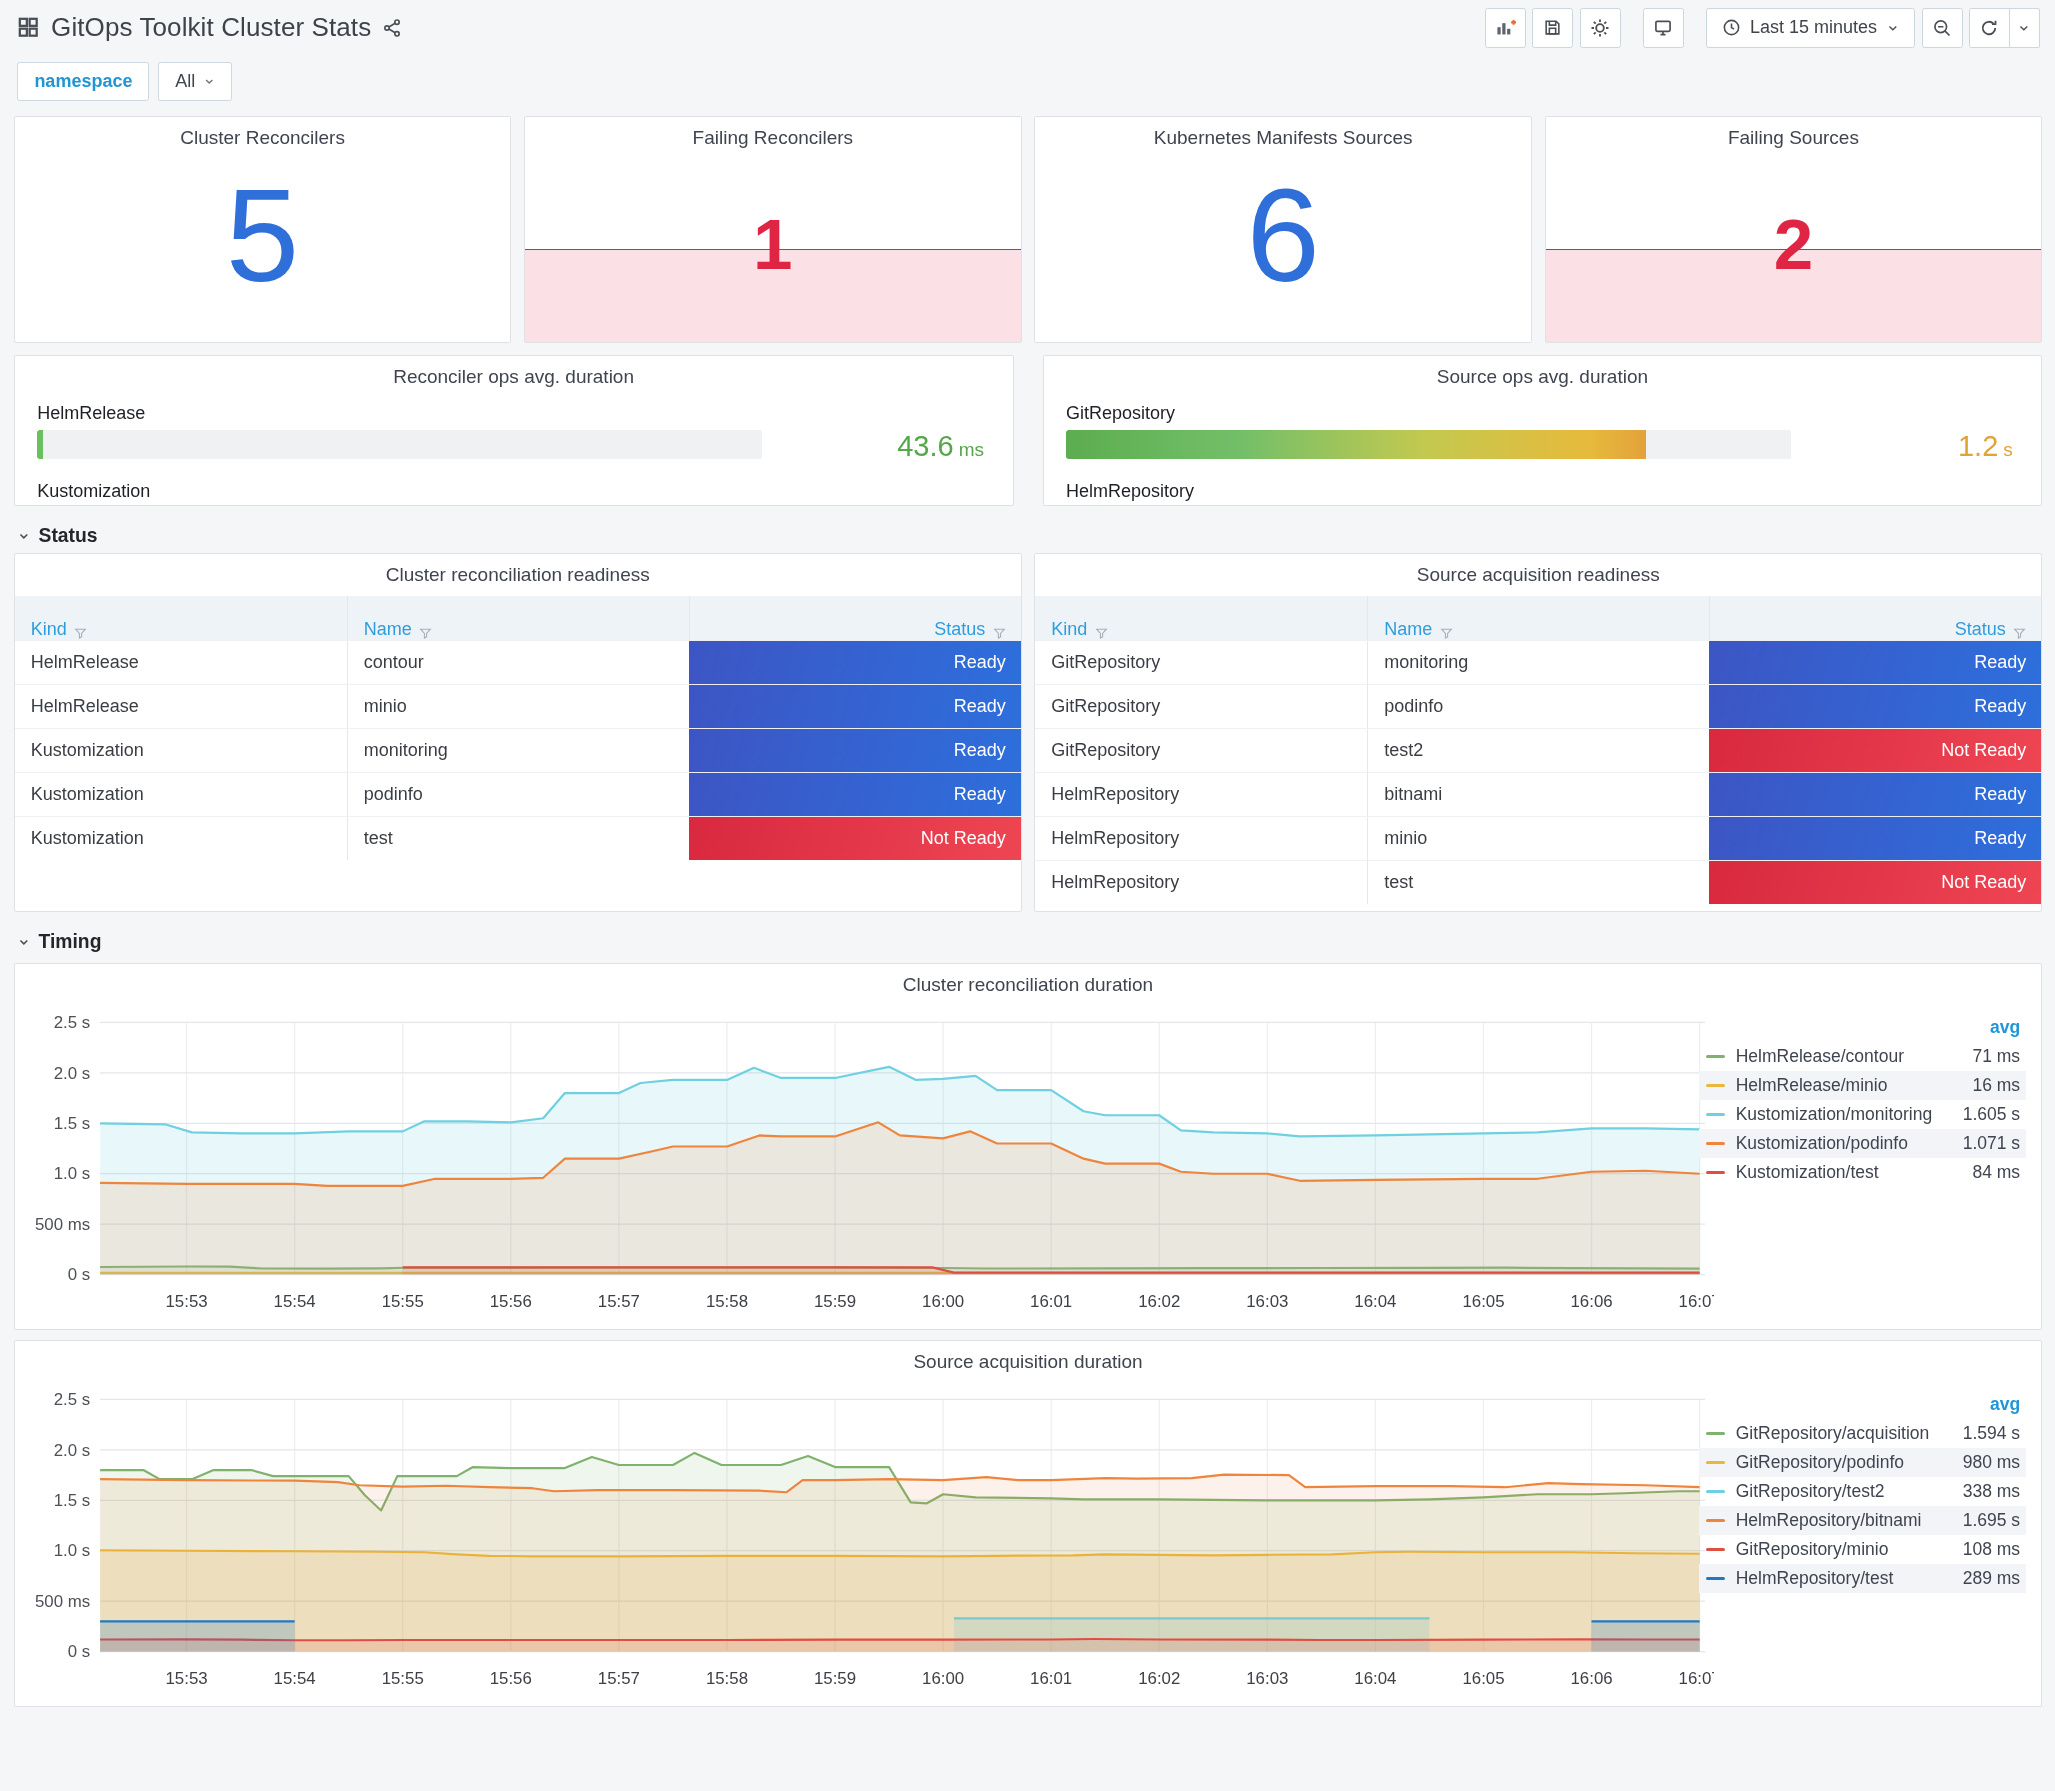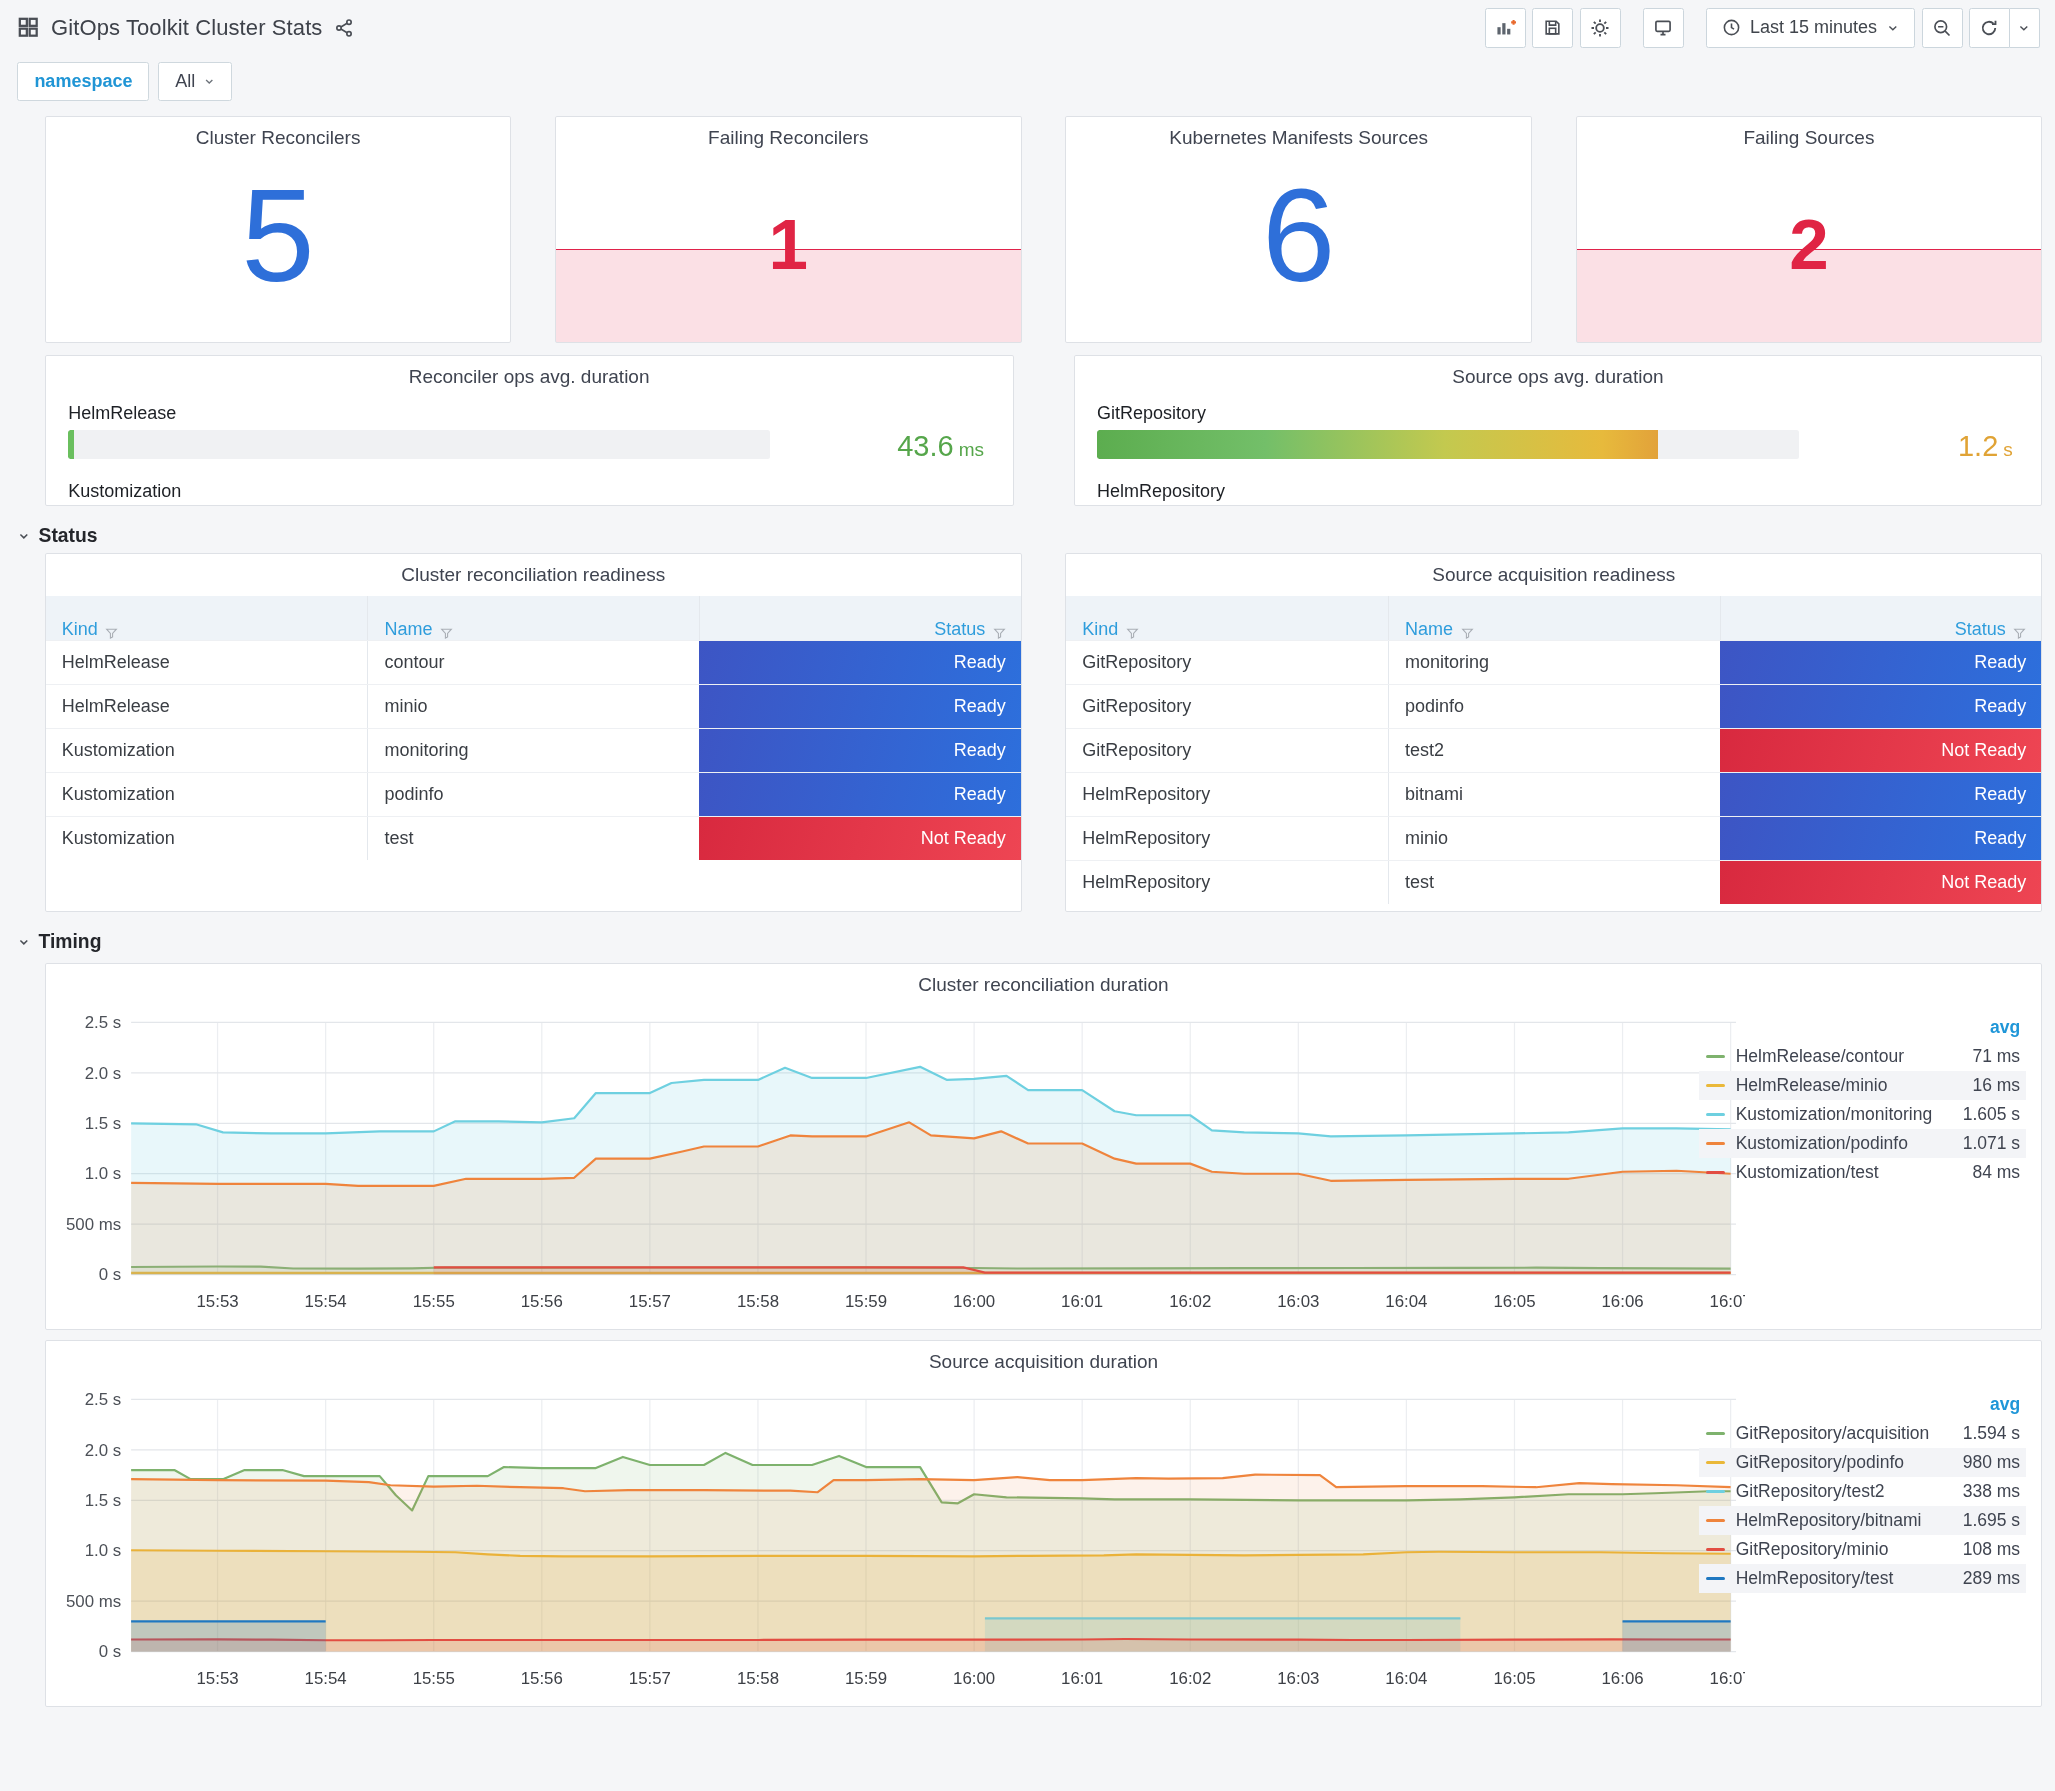--- a/index.html
+++ b/index.html
@@ -3,42 +3,42 @@
 <meta charset="utf-8">
 <style>
   * { box-sizing: border-box; margin: 0; padding: 0; }
   html,body { width:2056px; height:1791px; overflow:hidden; }
   body { background:#f5f6f8; font-family:"Liberation Sans","DejaVu Sans",sans-serif; color:#3e424a; }
   .page { padding:0 13.7px; }
 
   
   .dash-header { display:flex; align-items:center; height:49px; padding:6.2px 2.5px 0 3.7px; }
   .h-left { display:flex; align-items:center; gap:11.2px; }
-  .dash-title { font-size:22px; font-weight:500; color:#3e424a; letter-spacing:0.1px; }
+  .dash-title { font-size:26px; font-weight:500; color:#3e424a; letter-spacing:0.1px; }
   .icon { display:inline-flex; align-items:center; justify-content:center; color:#4a4e55; }
   .spacer { flex:1; }
   .toolbar { display:flex; align-items:center; gap:6.2px; }
   .tb { height:40px; min-width:41px; background:#fff; border:1.2px solid #ccd6dd; border-radius:2.5px;
         display:flex; align-items:center; justify-content:center; color:#5d646d; cursor:pointer; }
   .tb-gap { width:10px; }
   .picker { display:flex; align-items:center; gap:8.7px; padding:0 15px; height:40px; background:#fff;
             border:1.2px solid #ccd6dd; border-radius:2.5px; font-size:18px; font-weight:500; color:#40454c; cursor:pointer; }
   .btn-group { display:flex; }
   .btn-group .tb:first-child { border-radius:2.5px 0 0 2.5px; }
   .btn-group .tb:last-child { border-radius:0 2.5px 2.5px 0; border-left:none; min-width:30px; }
 
   
   .var-row { display:flex; gap:8.7px; margin:12.5px 0 0 3.7px; }
   .var-chip { height:39px; background:#fff; border:1.2px solid #cfd8de; border-radius:2.5px;
               display:flex; align-items:center; padding:0 16px; font-size:18px; cursor:pointer; }
   .var-chip.lbl { font-weight:700; }
   .var-chip.val { color:#3f4450; font-size:18px; gap:7.5px; }
 
   
-  .panel { background:#fff; border:1.2px solid #dee1e6; border-radius:1.9px; position:relative; overflow:hidden;margin-left:31px; }
+  .panel { background:#fff; border:1.2px solid #dee1e6; border-radius:1.9px; position:relative; overflow:hidden; }
   .p-title { text-align:center; padding-top:10px; font-size:19px; font-weight:500; color:#3f4450; position:relative; z-index:3; }
 
   
   .stats { display:grid; grid-template-columns:repeat(4,1fr); gap:12.5px; margin-top:15px; height:227px; }
   .stat-value { position:absolute; left:0; right:0; top:53%; transform:translateY(-50%);
                 text-align:center; font-size:132px; font-weight:500; line-height:.9; z-index:2; }
   .stat-value.small { font-size:71px; font-weight:600; top:57%; }
   .alert-area { position:absolute; left:0; right:0; bottom:0; top:59%; background:rgba(224,36,68,.14);
                 border-top:1.9px solid #e0224a; z-index:1; }
 

